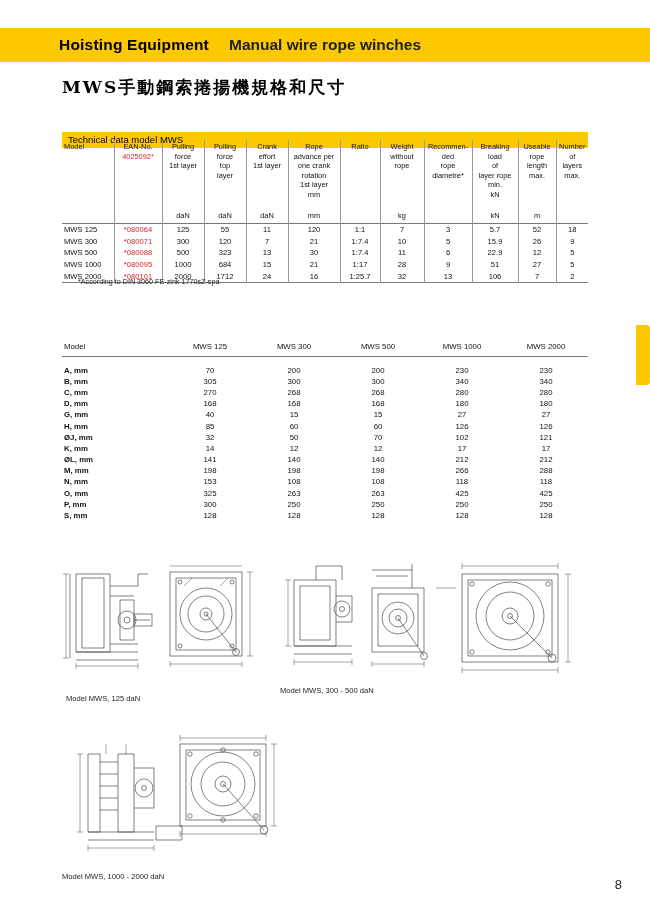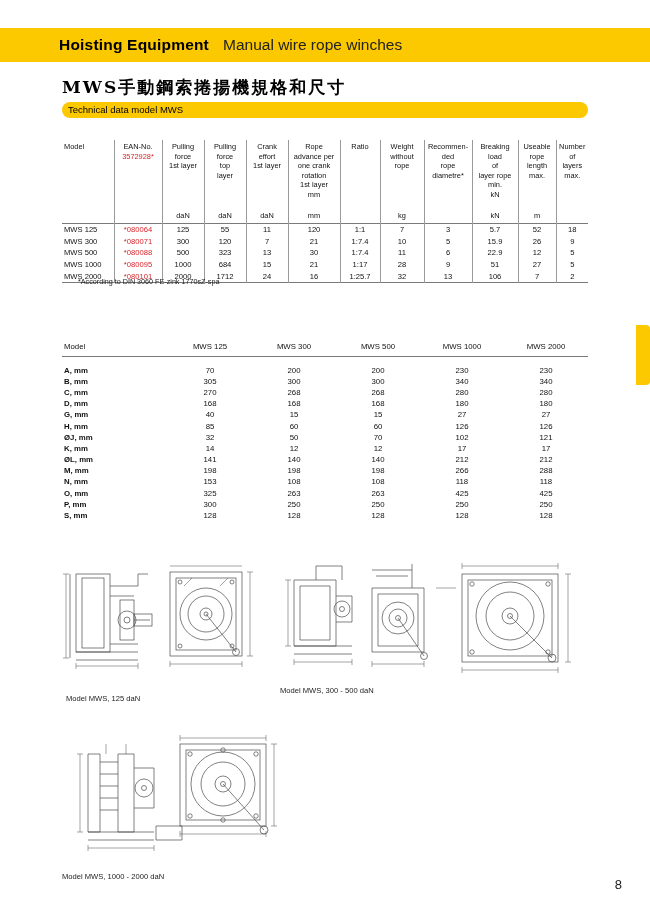--- a/index.html
+++ b/index.html
@@ -22,22 +22,22 @@
   }
   .header-row{
     position:absolute;left:0;top:28px;width:650px;height:34px;
     display:flex;align-items:center;
   }
   .header-title{
     margin-left:59px;
     font-size:15.5px;font-weight:bold;color:#000;letter-spacing:0.2px;
   }
   .header-sub{
-    margin-left:14px;
-    font-size:15.5px;color:#222;font-weight:normal;
+    margin-left:20px;
+    font-size:15.5px;color:#222;font-weight:bold;
   }
   
   .side-tab{
     position:absolute;right:0;top:325px;width:14px;height:60px;
     background:#fcc800;border-radius:0 4px 4px 0;
   }
   
   .cjk-title{
     position:absolute;left:62px;top:76px;
     font-family:"DejaVu Serif", serif;
@@ -115,21 +115,21 @@
 
   <div class="topband"></div>
   <div class="header-row">
     <div class="header-title">Hoisting Equipment</div>
     <div class="header-sub">Manual wire rope winches</div>
   </div>
   <div class="side-tab"></div>
 
   <div class="cjk-title">MWS手動鋼索捲揚機規格和尺寸</div>
 
-  <div class="sec-bar" style="top:102px;border-radius:8px;">
+  <div class="sec-bar" style="top:132px;">
     <span>Technical data model MWS</span>
   </div>
 
   <table class="tbl" id="tech-table">
     <colgroup>
       <col style="width:52px;">
         <col style="width:48px;">
         <col style="width:42px;">
       <col style="width:42px;">
         <col style="width:42px;">
@@ -139,21 +139,21 @@
         <col style="width:48px;">
       <col style="width:46px;">
         <col style="width:38px;">
         <col style="width:32px;">
     </colgroup>
     <thead>
       <tr class="hdr">
         <td class="first"><span>Model</span></td>
         <td>
           <span>EAN-No.</span><br>
-          <span class="ean-red">3572928*</span>
+          <span class="ean-red">4025092*</span>
         </td>
         <td>
           <span>Pulling</span><br>
           <span>force</span><br>
           <span>1st layer</span>
         </td>
         <td>
           <span>Pulling</span><br>
           <span>force</span><br>
           <span>top</span><br>

